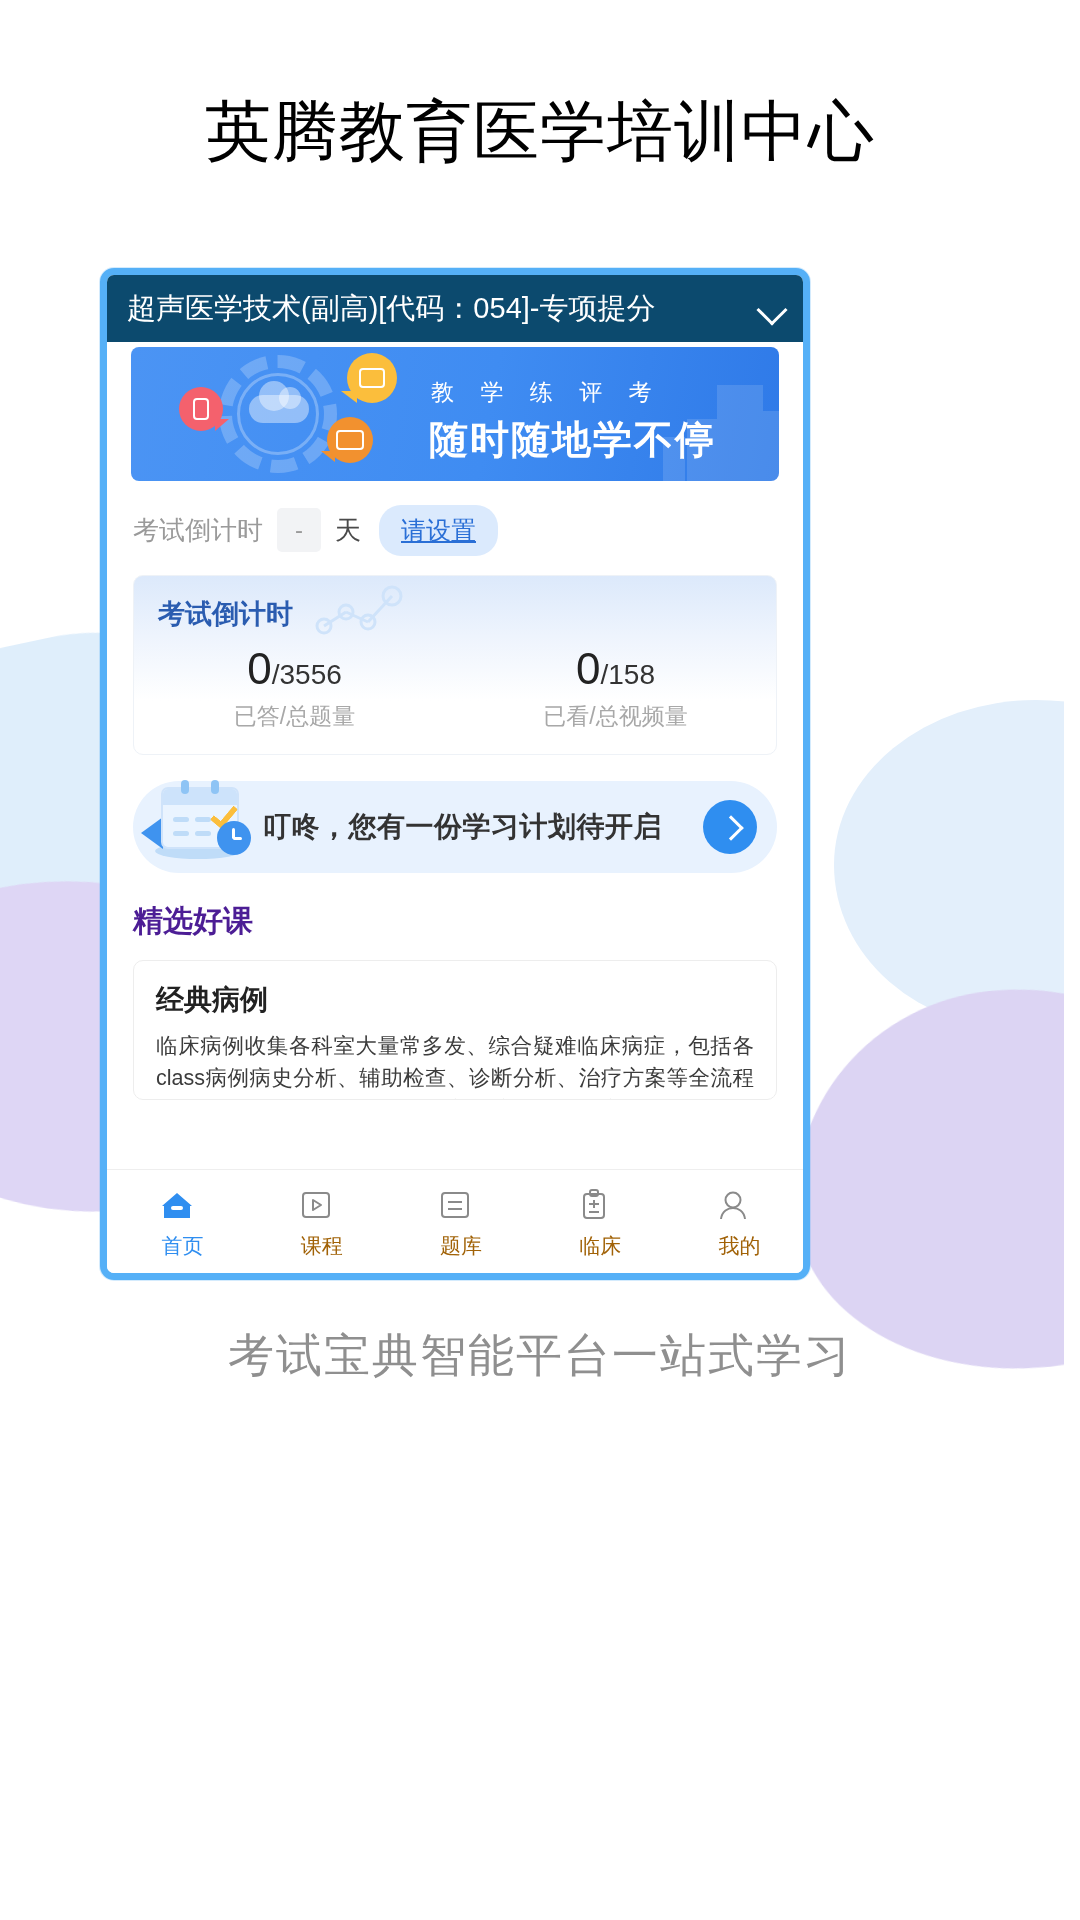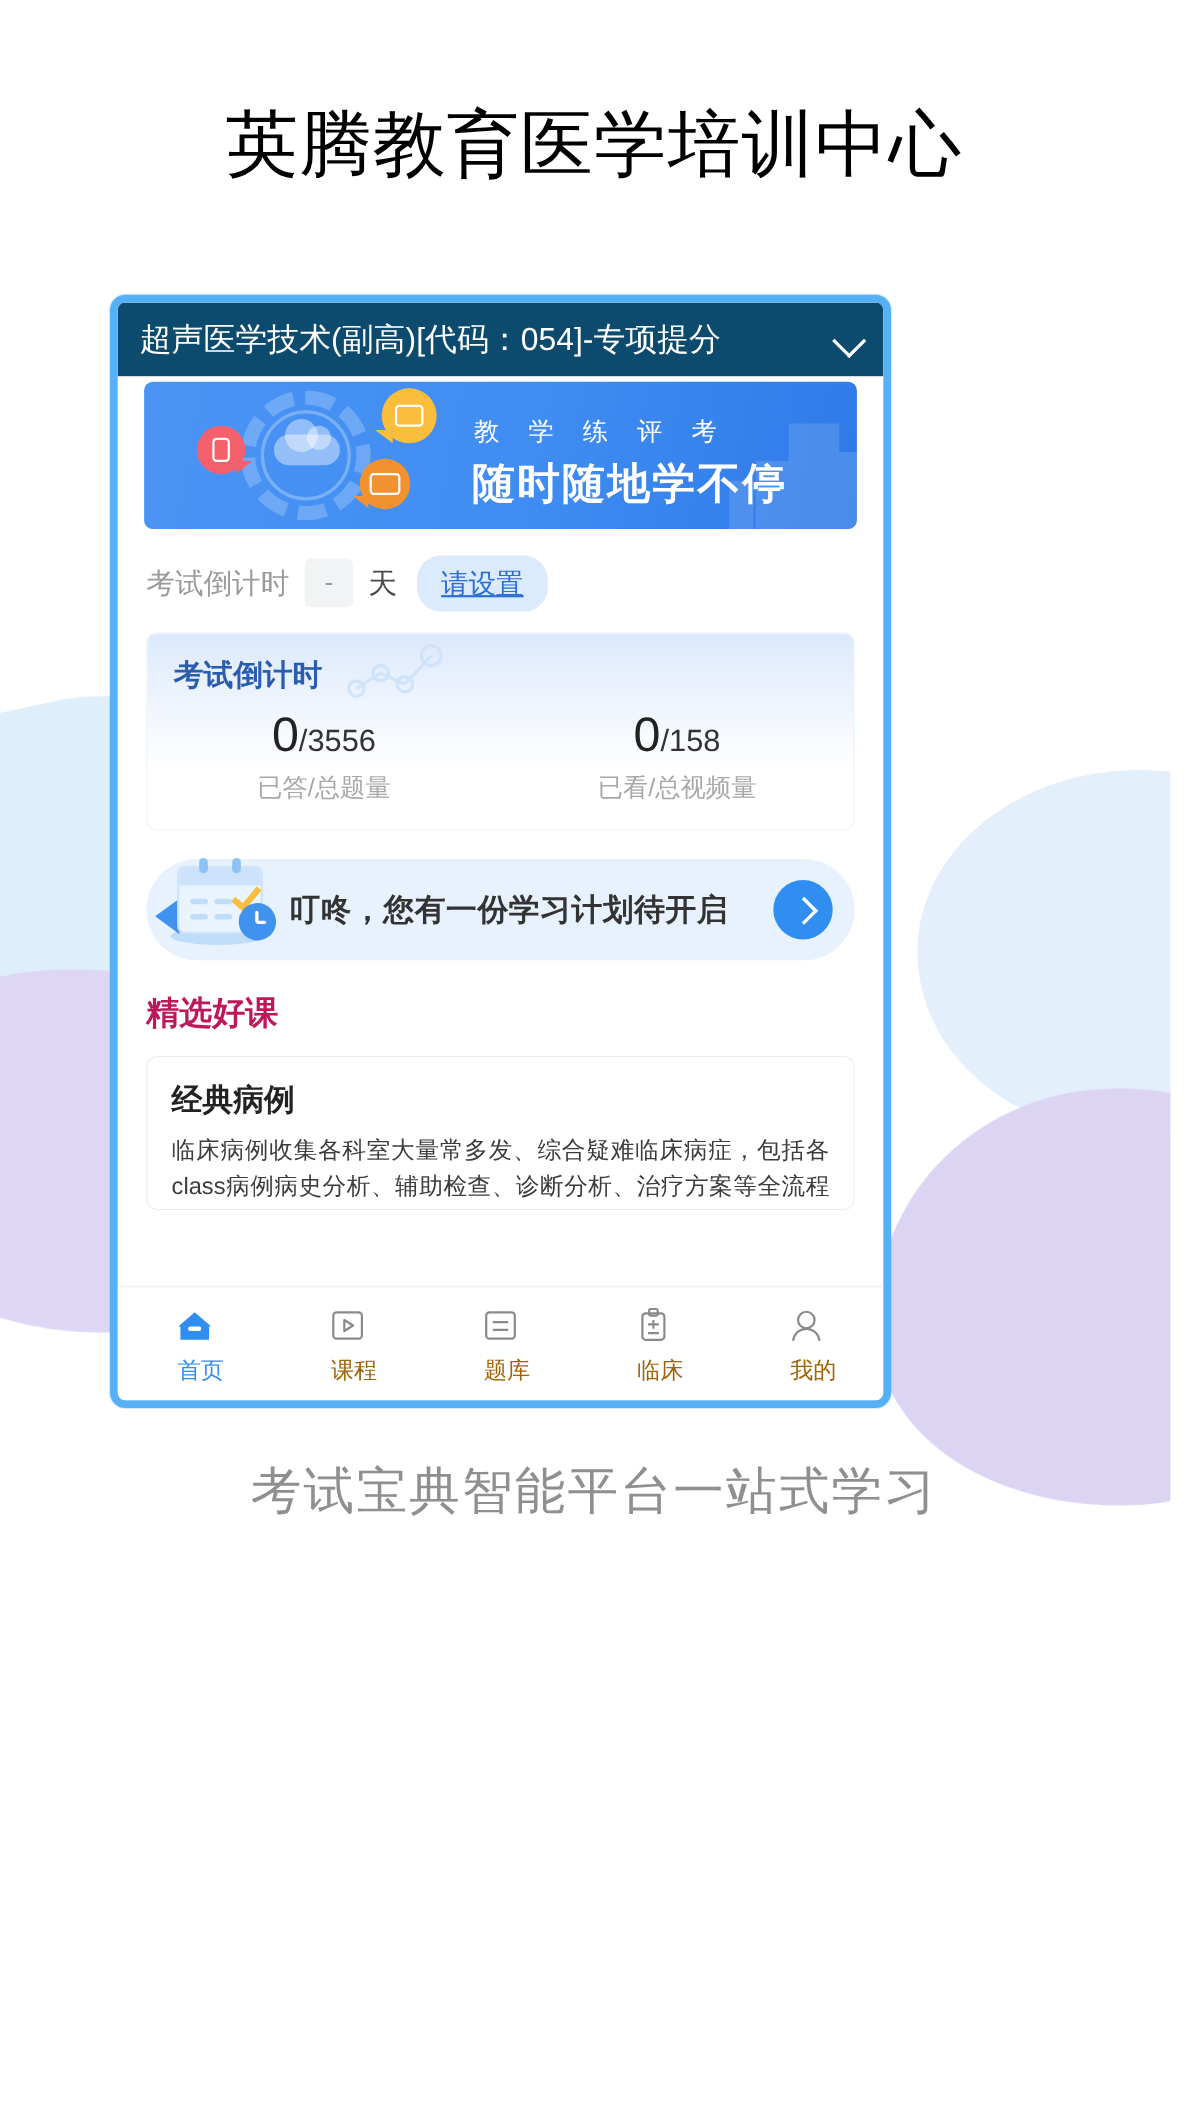--- a/index.html
+++ b/index.html
@@ -250,21 +250,21 @@
   }
   .plan-go::before {
     content: ""; position: absolute; left: 19px; top: 19px;
     width: 15px; height: 15px;
     border-top: 3.5px solid #fff; border-right: 3.5px solid #fff;
     transform: rotate(45deg);
   }
 
   
   .sec-title {
-    margin: 28px 0 0 26px; font-size: 30px; font-weight: bold; color: #be185d;
+    margin: 28px 0 0 26px; font-size: 30px; font-weight: bold; color: #4c1d95;
   }
   .course-card {
     margin: 18px 26px 0 26px; border: 1px solid #ededed;
     border-radius: 10px; padding: 20px 22px 0 22px;
     height: 140px; overflow: hidden; background: #fff;
   }
   .course-name { font-size: 28px; font-weight: bold; color: #222; font-family: Liberation Mono, monospace; }
   .course-desc {
     margin-top: 12px; font-size: 21.5px; line-height: 1.48;
     color: #3c3c3c; text-align: justify;

